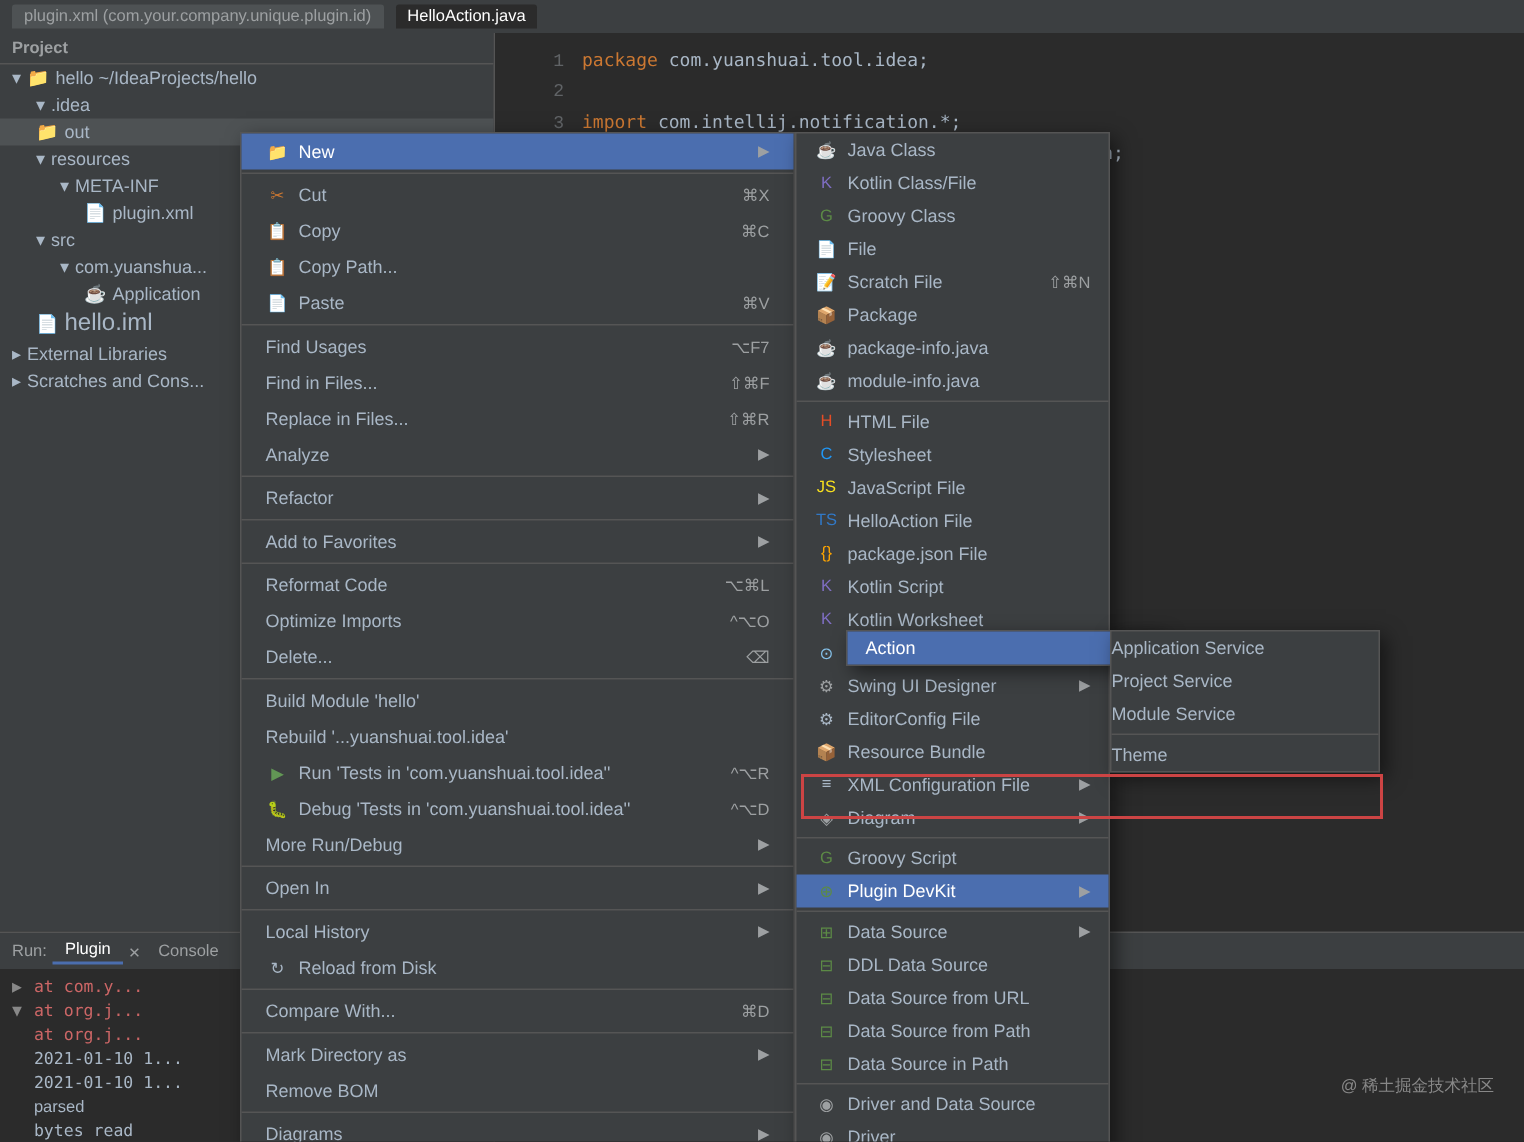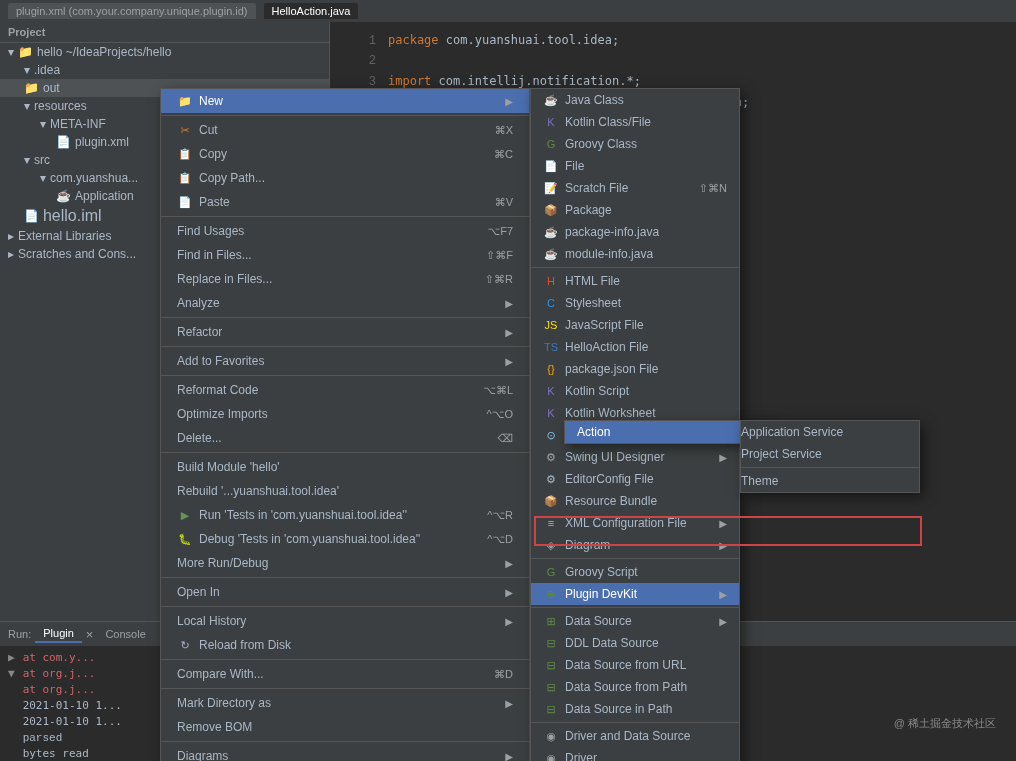--- a/index.html
+++ b/index.html
@@ -382,21 +382,21 @@
           <div class="log-line" style="color:#888; font-size:11px; font-family:monospace;">▶</div>
           <div class="log-line" style="color:#888; font-size:11px; font-family:monospace;">▼</div>
         </div>
         <div>
           <div class="log-red" style="font-family:monospace; font-size:11px;">  at com.y...</div>
           <div class="log-red" style="font-family:monospace; font-size:11px;">  at org.j...</div>
           <div class="log-line" style="font-family:monospace; font-size:11px;"> </div>
           <div class="log-red" style="font-family:monospace; font-size:11px;">  at org.j...</div>
           <div class="log-line" style="font-family:monospace; font-size:11px;">2021-01-10 1...</div>
           <div class="log-line" style="font-family:monospace; font-size:11px;">2021-01-10 1...</div>
-          <div class="log-line" style="font-family:Liberation Mono, monospace; font-size:11px;">parsed</div>
+          <div class="log-line" style="font-family:Liberation Sans, sans-serif; font-size:11px;">parsed</div>
           <div class="log-line" style="font-family:monospace; font-size:11px;">bytes read</div>
 
         </div>
       </div>
     </div>
   </div>
 
   <div class="context-menu">
     <div class="menu-item highlighted">
       <div class="left">
@@ -771,20 +771,23 @@
     </div>
   </div>
 
   <div class="action-submenu">
     <div class="menu-item">
       <span class="menu-item-text">Application Service</span>
     </div>
     <div class="menu-item">
       <span class="menu-item-text">Project Service</span>
     </div>
+    <div class="menu-item">
+      <span class="menu-item-text">Module Service</span>
+    </div>
     <div class="menu-separator"></div>
     <div class="menu-item">
       <span class="menu-item-text">Theme</span>
     </div>
   </div>
 
   <div class="highlight-box"></div>
 
   <div class="watermark">@ 稀土掘金技术社区</div>
 

